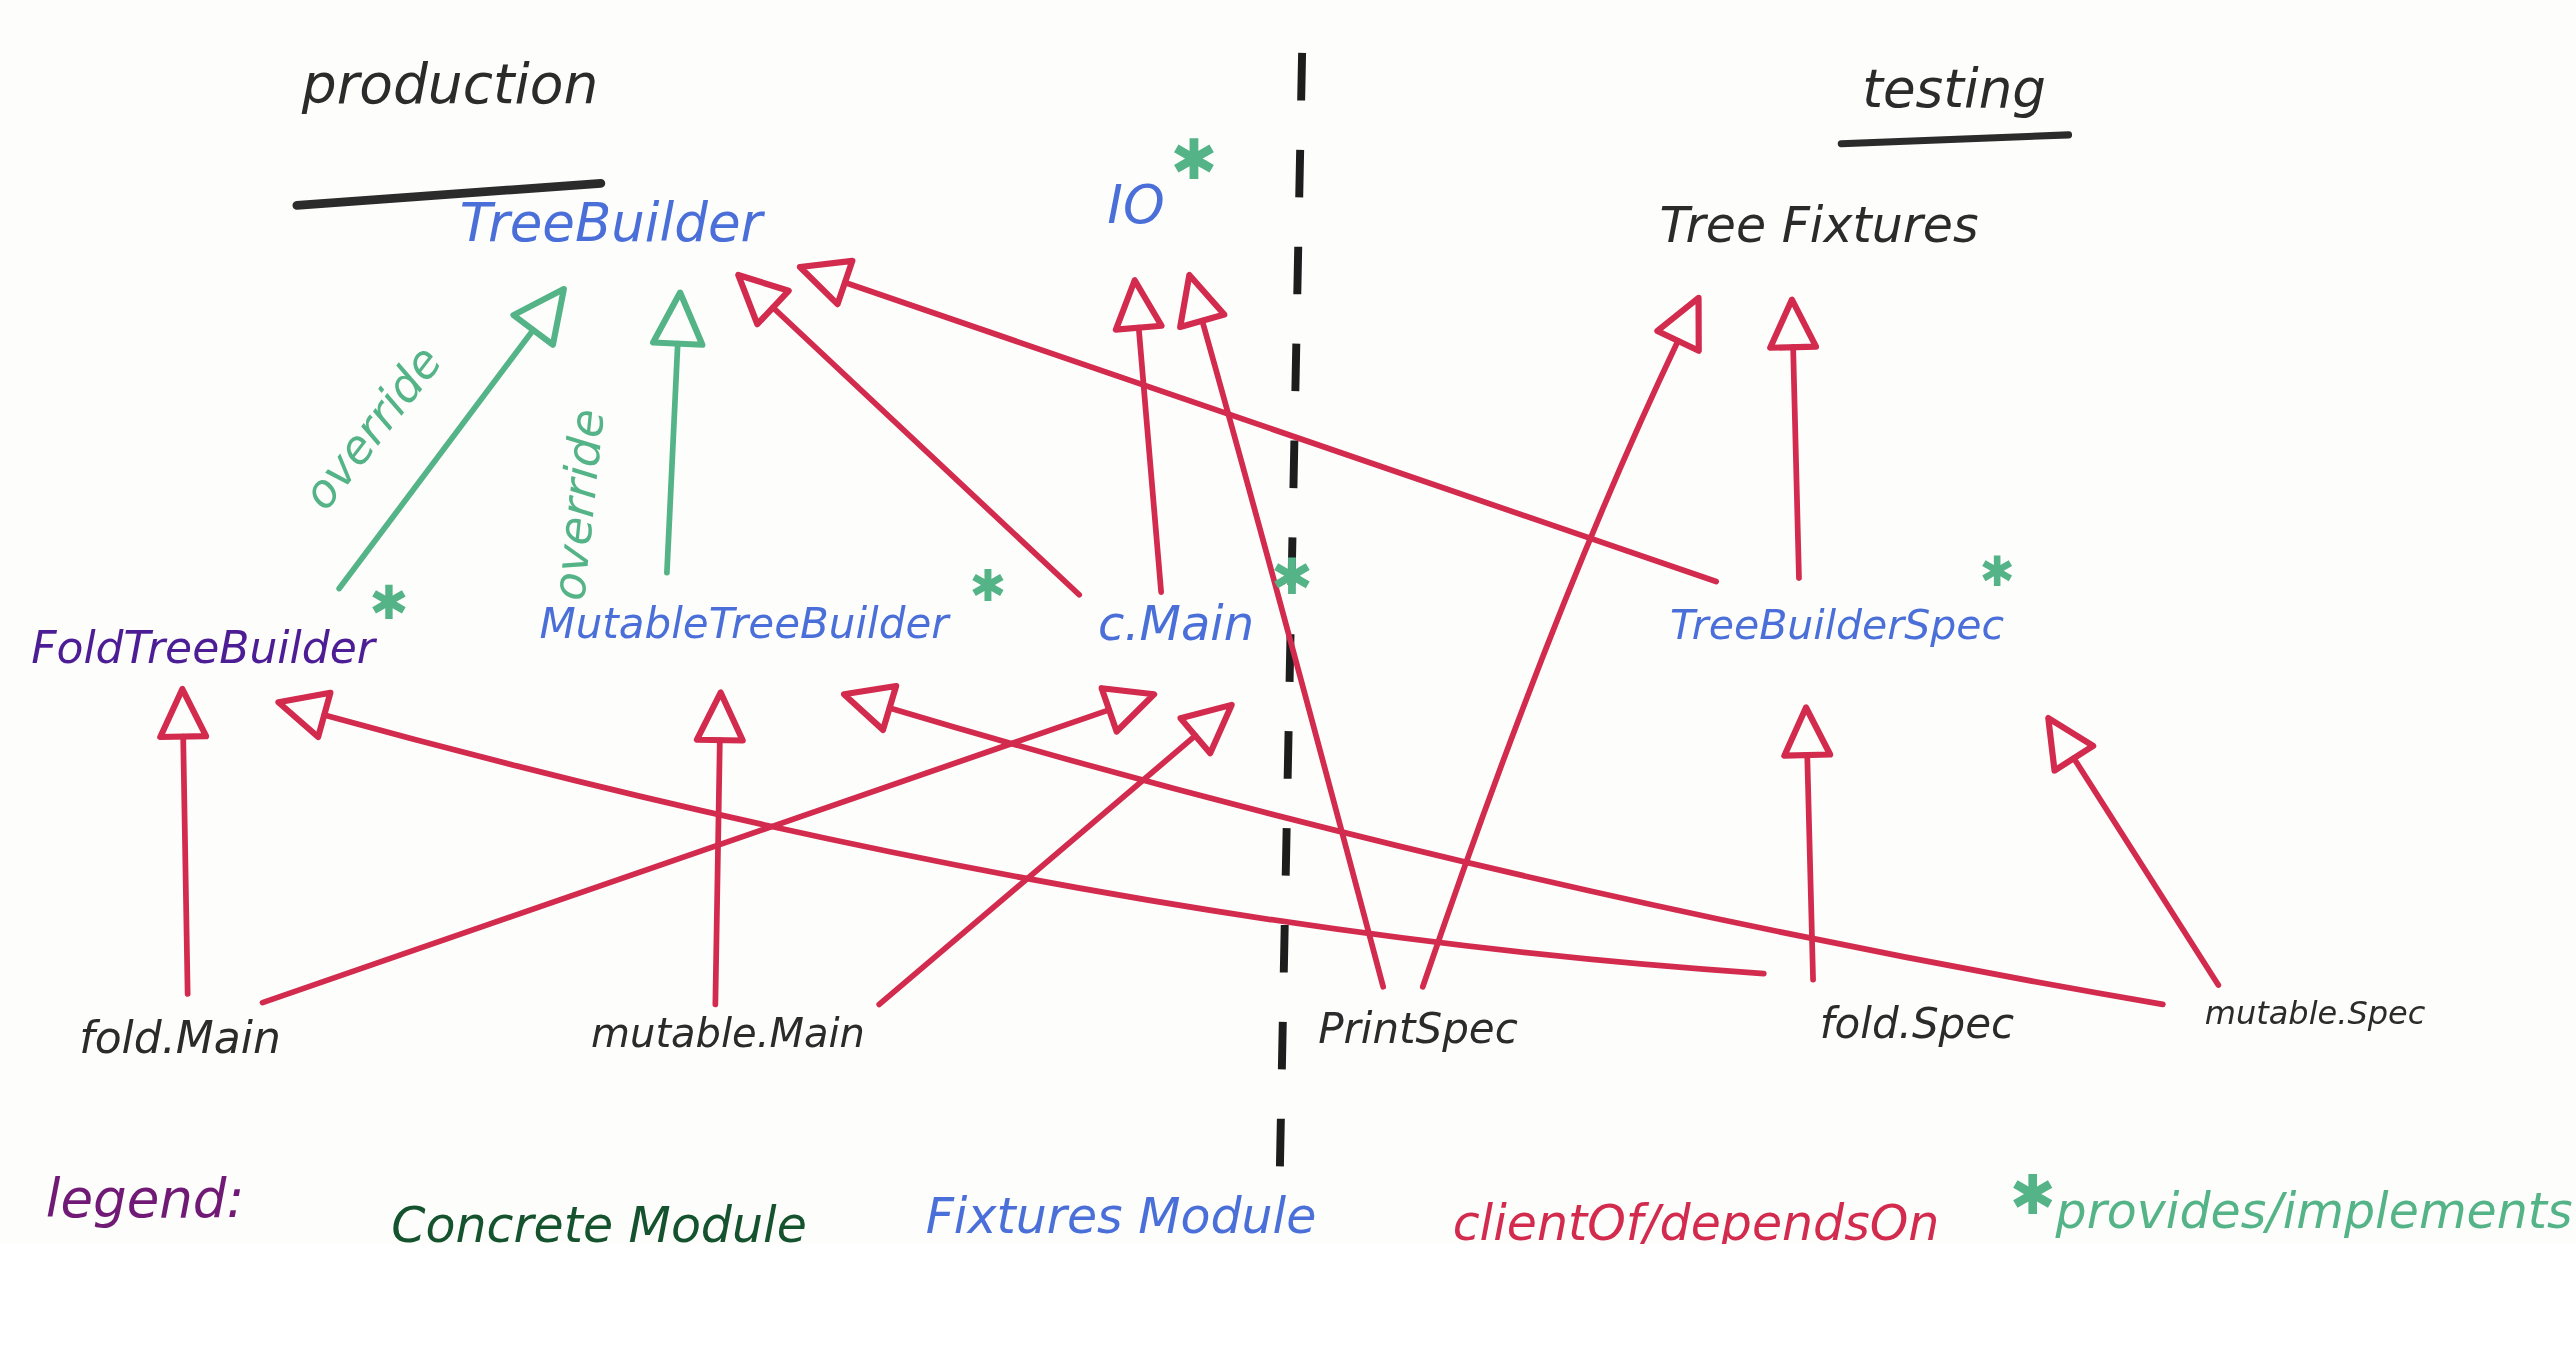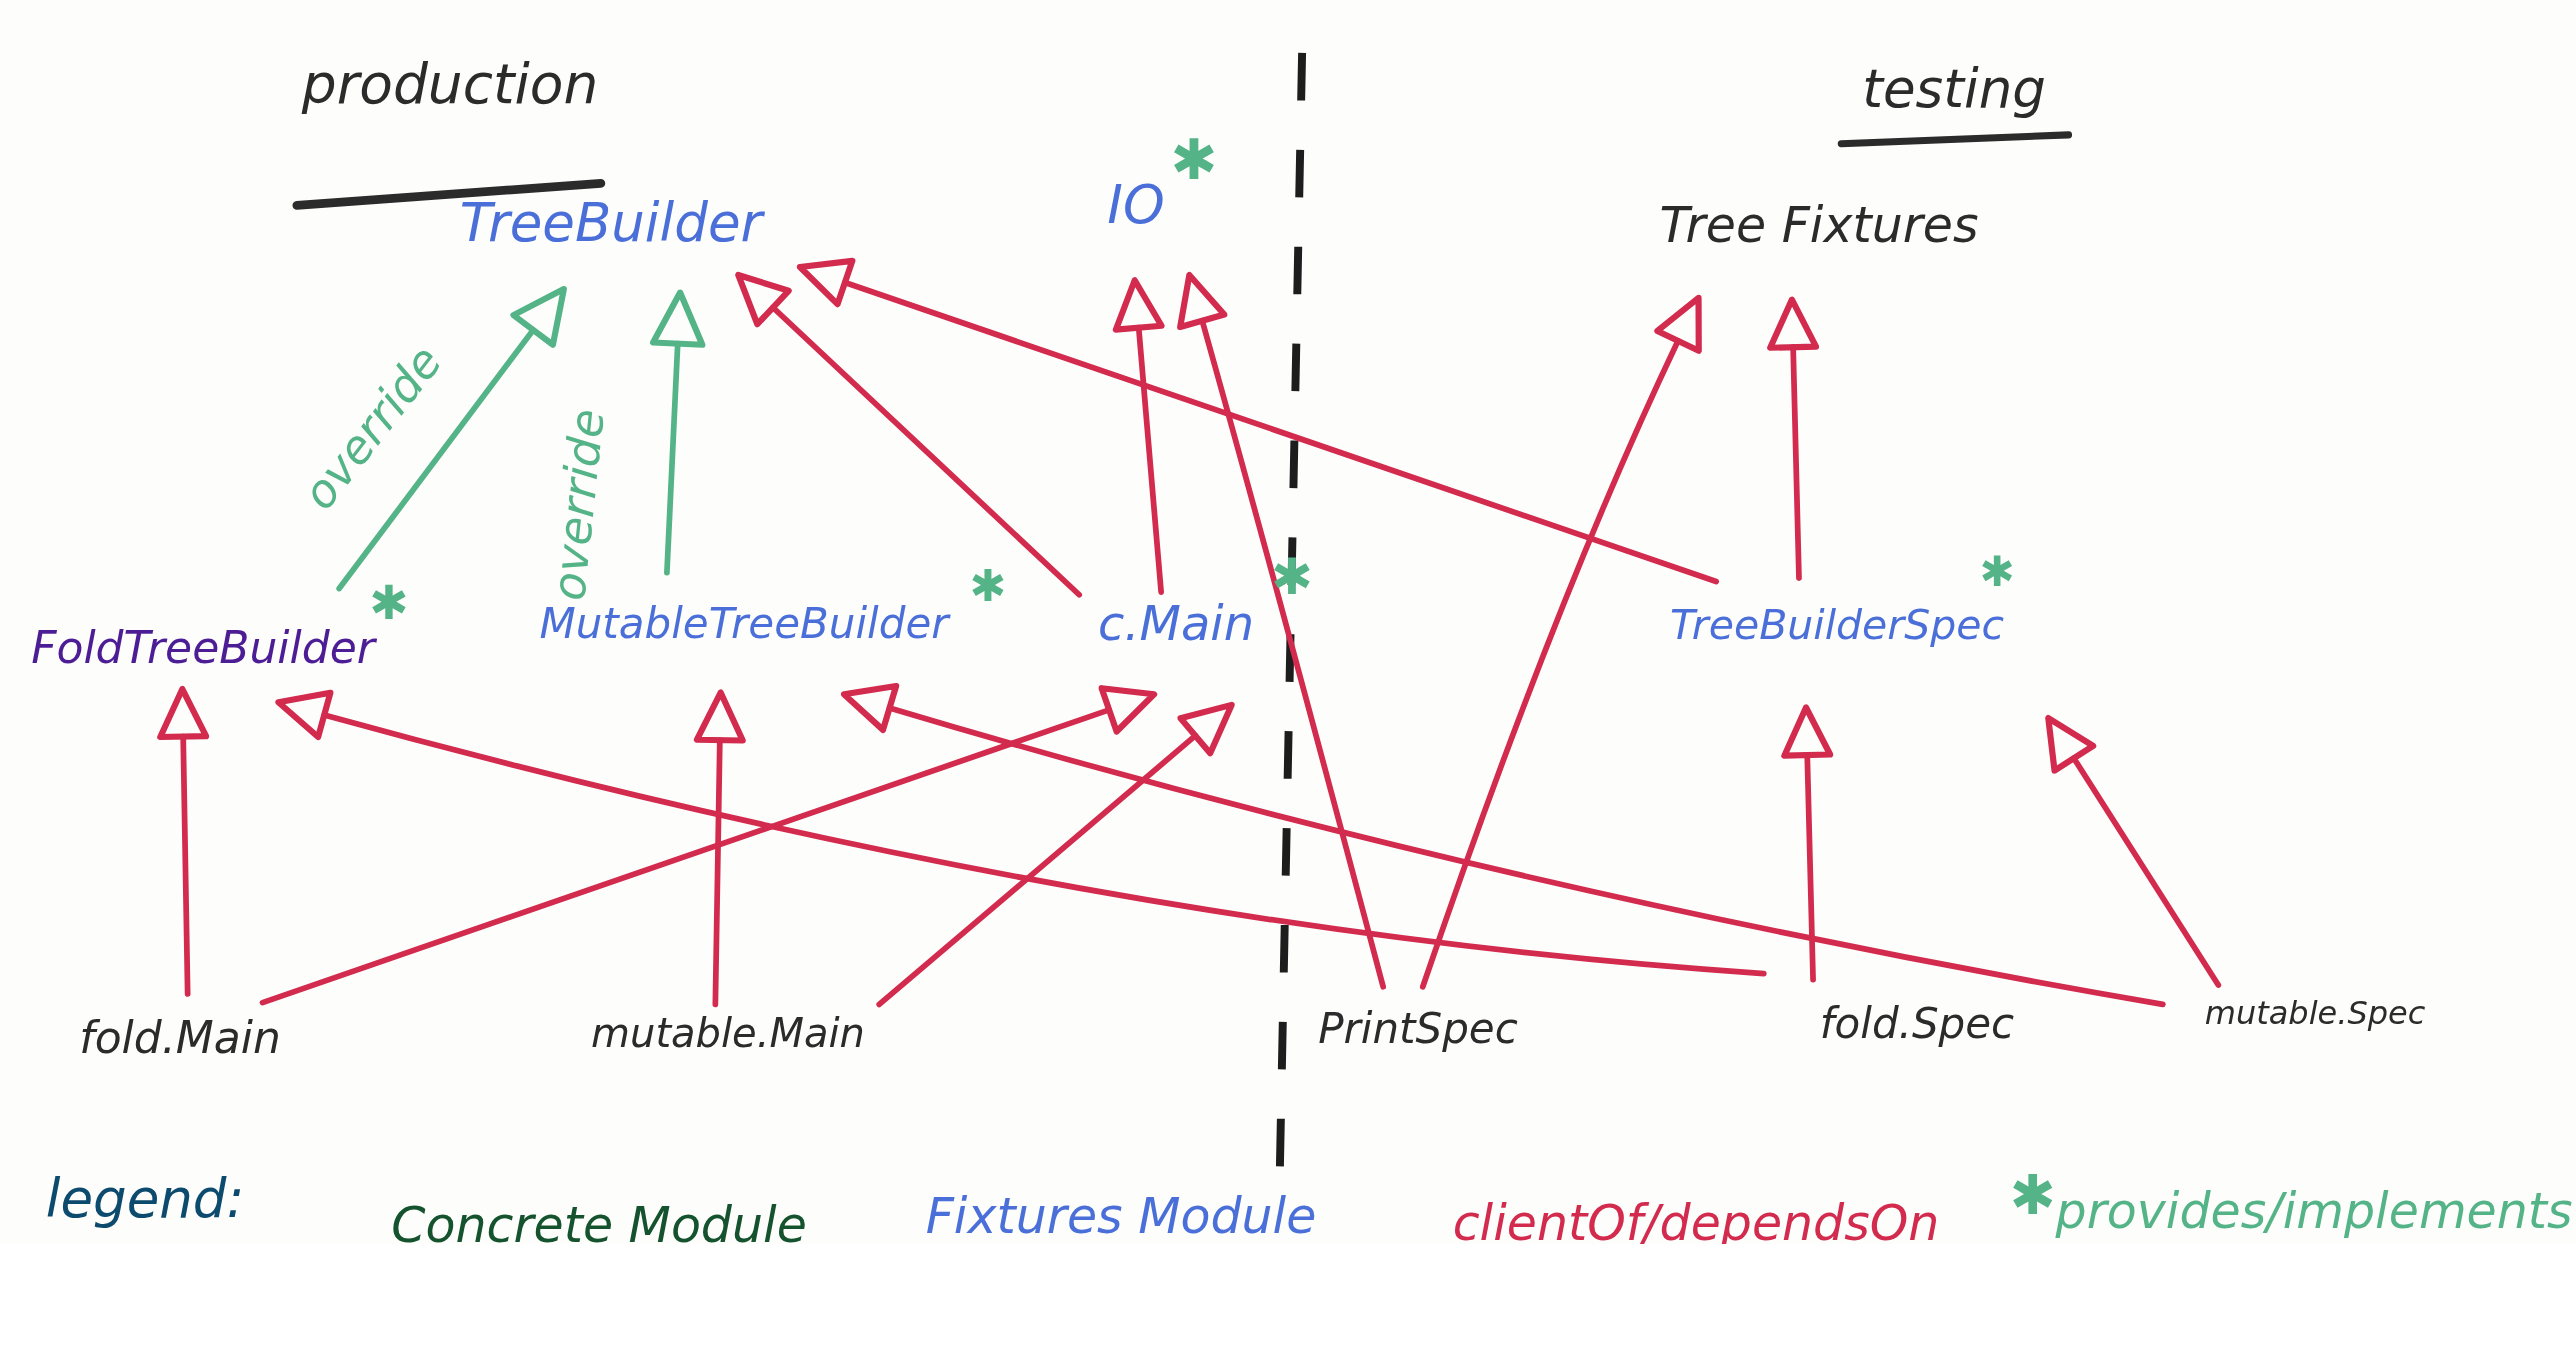--- a/index.html
+++ b/index.html
@@ -109,21 +109,21 @@
       <div class="lbl" style="left: 1418px; top: 1029px; font-size: 42px; color: rgb(43, 43, 43);">PrintSpec</div>
       <div class="lbl" style="left: 1869px; top: 1024px; font-size: 42px; color: rgb(43, 43, 43); margin-left: 48px;">fold.Spec</div>
       <div class="lbl" style="left: 2315px; top: 1013px; font-size: 32px; color: rgb(43, 43, 43);">mutable.Spec</div>
     </div>
 
   <div id="edge-labels">
       <div class="rot" style="left: 313px; top: 476px; font-size: 46px; color: rgb(85, 180, 135); transform: rotate(-52deg); transform-origin: 0px 50%;">override</div>
       <div class="rot" style="left: 568px; top: 573px; font-size: 46px; color: rgb(85, 180, 135); transform: rotate(-84deg); transform-origin: 0px 50%;">override</div>
     </div>
 
-  <div class="lbl" style="left:145px;top:1198px;font-size:53px;color:#0c4a6e;">legend:</div>
+  <div class="lbl" style="left:145px;top:1198px;font-size:53px;color:#701a75;">legend:</div>
   <div class="lbl" style="left:599px;top:1225px;font-size:49px;color:#14532d;">Concrete Module</div>
   <div class="lbl" style="left:1121px;top:1216px;font-size:49px;color:#4a6fd8;">Fixtures Module</div>
   <div class="lbl" style="left:1696px;top:1223px;font-size:49px;color:#d22b4e;">clientOf/dependsOn</div>
   <div class="lbl" style="left:2291px;top:1209px;font-size:49px;color:#55b487;">
     <span class="ast" style="font-size:55px;display:inline-block;transform:translateY(-14px);font-weight:bold;">✱</span><span>provides/implements</span>
   </div>
 </div>
 
 
 </body></html>

